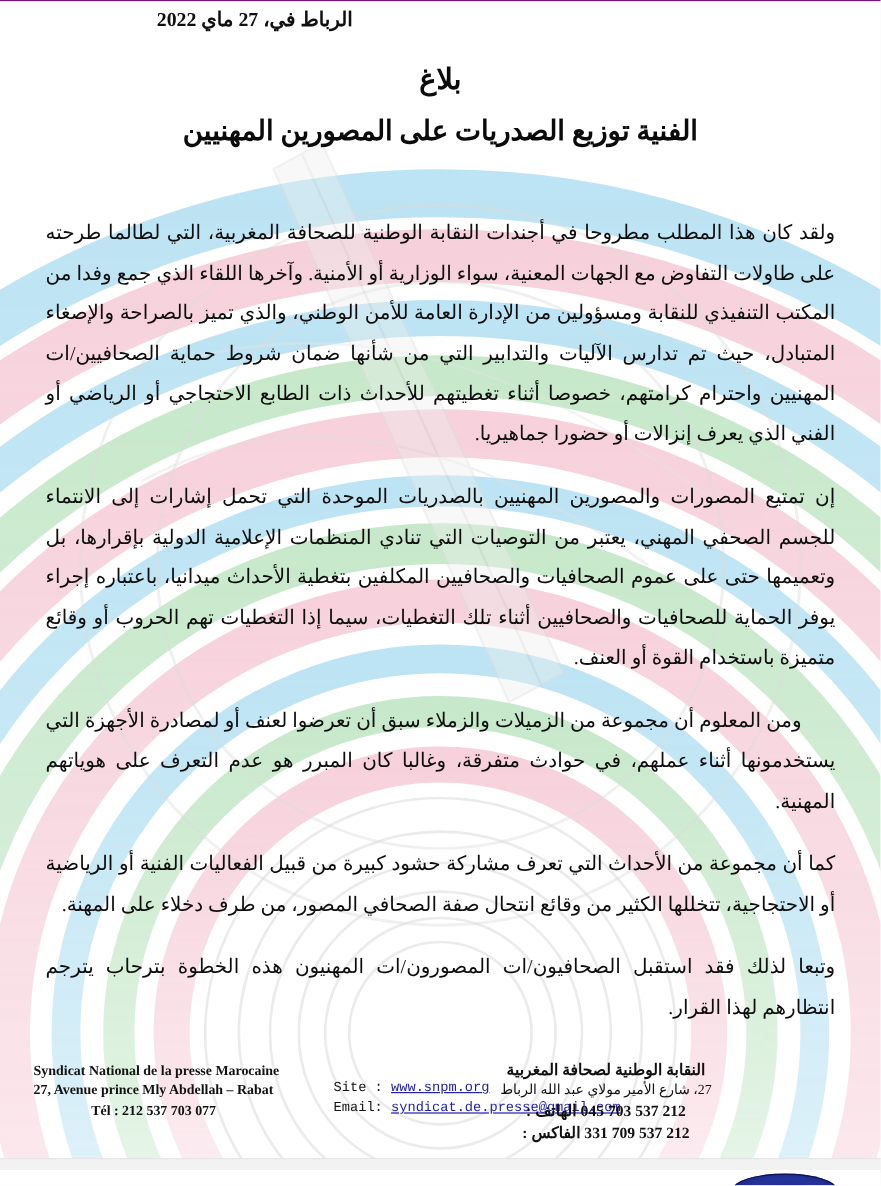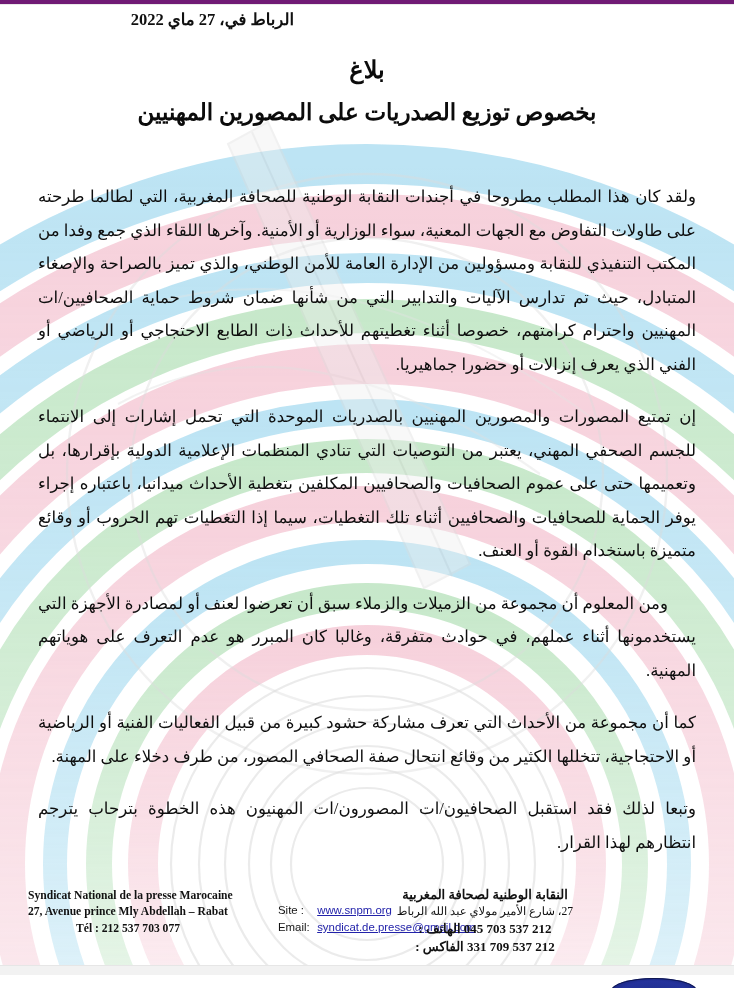--- a/index.html
+++ b/index.html
@@ -10,21 +10,21 @@
     font-family:"Liberation Serif", serif;
     position:relative;
   }
 
   
   #viewer{position:absolute;inset:0;background:#f4f4f4;overflow:hidden;}
 
   .page{
     position:absolute;left:0;top:0;width:734px;height:965px;
     background:#ffffff;overflow:hidden;
-    border-top:4px solid #701a75;
+    border-top:1px solid #701a75;
     box-sizing:border-box;
   }
   .page-gap{
     position:absolute;left:0;top:965px;width:734px;height:10px;
     background:#f2f2f2;border-top:1px solid #e6e6e6;border-bottom:1px solid #e6e6e6;
   }
   .page-next{
     position:absolute;left:0;top:975px;width:734px;height:13px;
     background:#ffffff;overflow:hidden;
   }
@@ -74,36 +74,36 @@
   .body p{
     margin:0 0 19px 0;
     line-height:2.02;
     text-align:justify;
     text-justify:inter-word;
   }
   .body p.indent{text-indent:28px;}
   .body p:last-child{margin-bottom:0;}
 
   
-  .footer{position:absolute;left:0;top:884px;width:632px;height:78px;}
+  .footer{position:absolute;left:0;top:884px;width:632px;height:78px;padding-left:20px;}
 
   .footer-fr{
     position:absolute;left:28px;top:0;width:266px;
     direction:ltr;text-align:left;
     font-family:"Liberation Serif", serif;
     font-size:11.6px;color:#111;line-height:1.42;
   }
   .footer-fr .org{font-weight:bold;}
   .footer-fr .addr{font-weight:bold;}
   .footer-fr .tel,.footer-fr .fax{font-weight:bold;margin-left:48px;}
 
   .footer-web{
     position:absolute;left:278px;top:14px;width:210px;
     direction:ltr;text-align:left;
-    font-family:Liberation Sans, sans-serif;
+    font-family:Liberation Mono, monospace;
     font-size:11.4px;color:#141414;line-height:1.5;
   }
   .footer-web .lbl{color:#141414;}
   .footer-web a, .footer-web .lnk{
     color:#2222aa;text-decoration:underline;
   }
   .footer-web .row{white-space:nowrap;}
   .footer-web .row .lbl{display:inline-block;min-width:36px;}
 
   .footer-ar{
@@ -190,21 +190,21 @@
         </g>
       </svg>
     </div>
 
     <div class="content">
 
       <div class="dateline">الرباط في، 27 ماي 2022</div>
 
       <div class="title-block">
         <div class="doc-title">بلاغ</div>
-        <div class="doc-subtitle">بخصوص توزيع الصدريات على المصورين المهنيين</div>
+        <div class="doc-subtitle">الفنية توزيع الصدريات على المصورين المهنيين</div>
       </div>
 
       <div class="body">
         <p>ولقد كان هذا المطلب مطروحا في أجندات النقابة الوطنية للصحافة المغربية، التي لطالما طرحته على طاولات التفاوض مع الجهات المعنية، سواء الوزارية أو الأمنية. وآخرها اللقاء الذي جمع وفدا من المكتب التنفيذي للنقابة ومسؤولين من الإدارة العامة للأمن الوطني، والذي تميز بالصراحة والإصغاء المتبادل، حيث تم تدارس الآليات والتدابير التي من شأنها ضمان شروط حماية الصحافيين/ات المهنيين واحترام كرامتهم، خصوصا أثناء تغطيتهم للأحداث ذات الطابع الاحتجاجي أو الرياضي أو الفني الذي يعرف إنزالات أو حضورا جماهيريا.</p>
         <p>إن تمتيع المصورات والمصورين المهنيين بالصدريات الموحدة التي تحمل إشارات إلى الانتماء للجسم الصحفي المهني، يعتبر من التوصيات التي تنادي المنظمات الإعلامية الدولية بإقرارها، بل وتعميمها حتى على عموم الصحافيات والصحافيين المكلفين بتغطية الأحداث ميدانيا، باعتباره إجراء يوفر الحماية للصحافيات والصحافيين أثناء تلك التغطيات، سيما إذا التغطيات تهم الحروب أو وقائع متميزة باستخدام القوة أو العنف.</p>
         <p class="indent">ومن المعلوم أن مجموعة من الزميلات والزملاء سبق أن تعرضوا لعنف أو لمصادرة الأجهزة التي يستخدمونها أثناء عملهم، في حوادث متفرقة، وغالبا كان المبرر هو عدم التعرف على هوياتهم المهنية.</p>
         <p>كما أن مجموعة من الأحداث التي تعرف مشاركة حشود كبيرة من قبيل الفعاليات الفنية أو الرياضية أو الاحتجاجية، تتخللها الكثير من وقائع انتحال صفة الصحافي المصور، من طرف دخلاء على المهنة.</p>
         <p>وتبعا لذلك فقد استقبل الصحافيون/ات المصورون/ات المهنيون هذه الخطوة بترحاب يترجم انتظارهم لهذا القرار.</p>
       </div>
 

